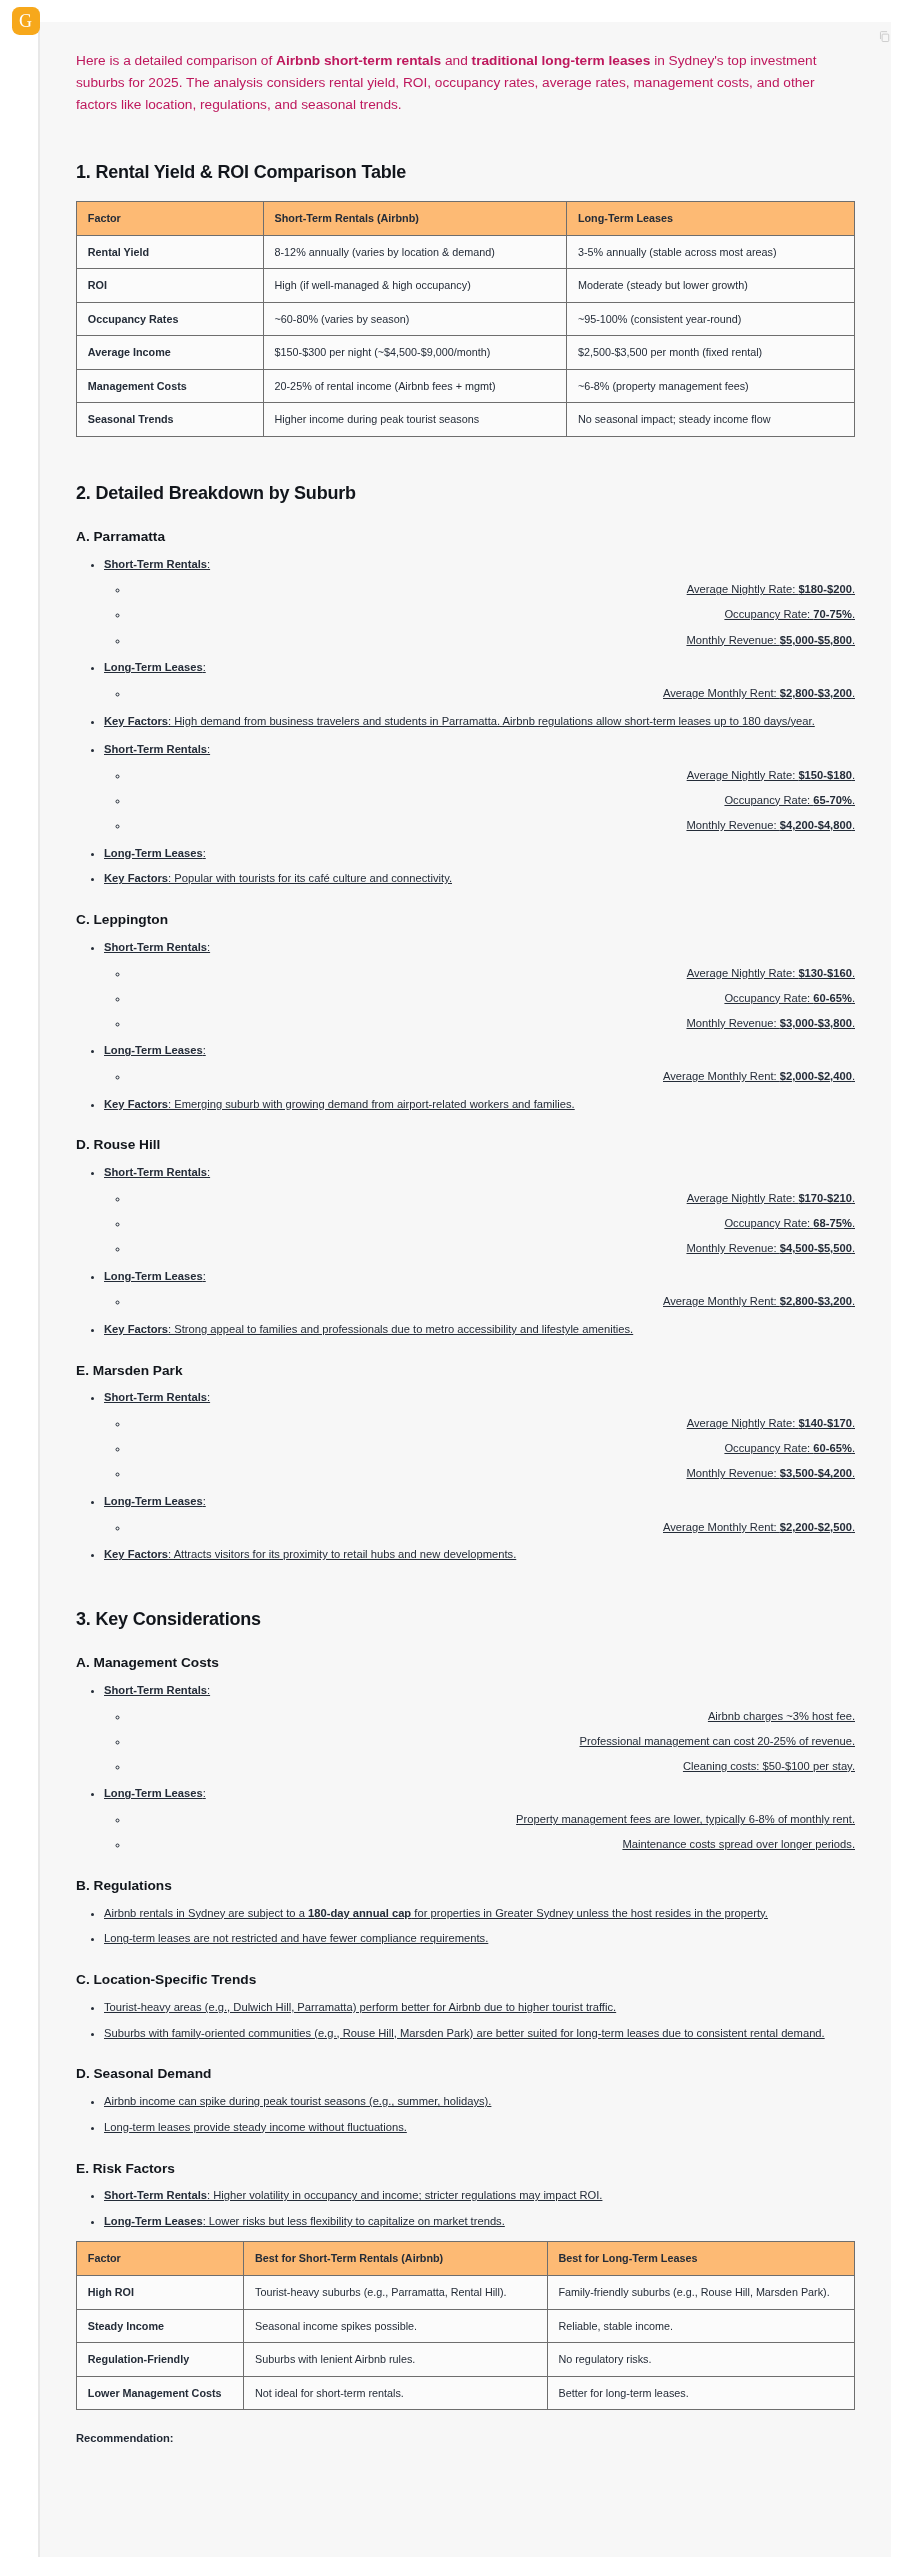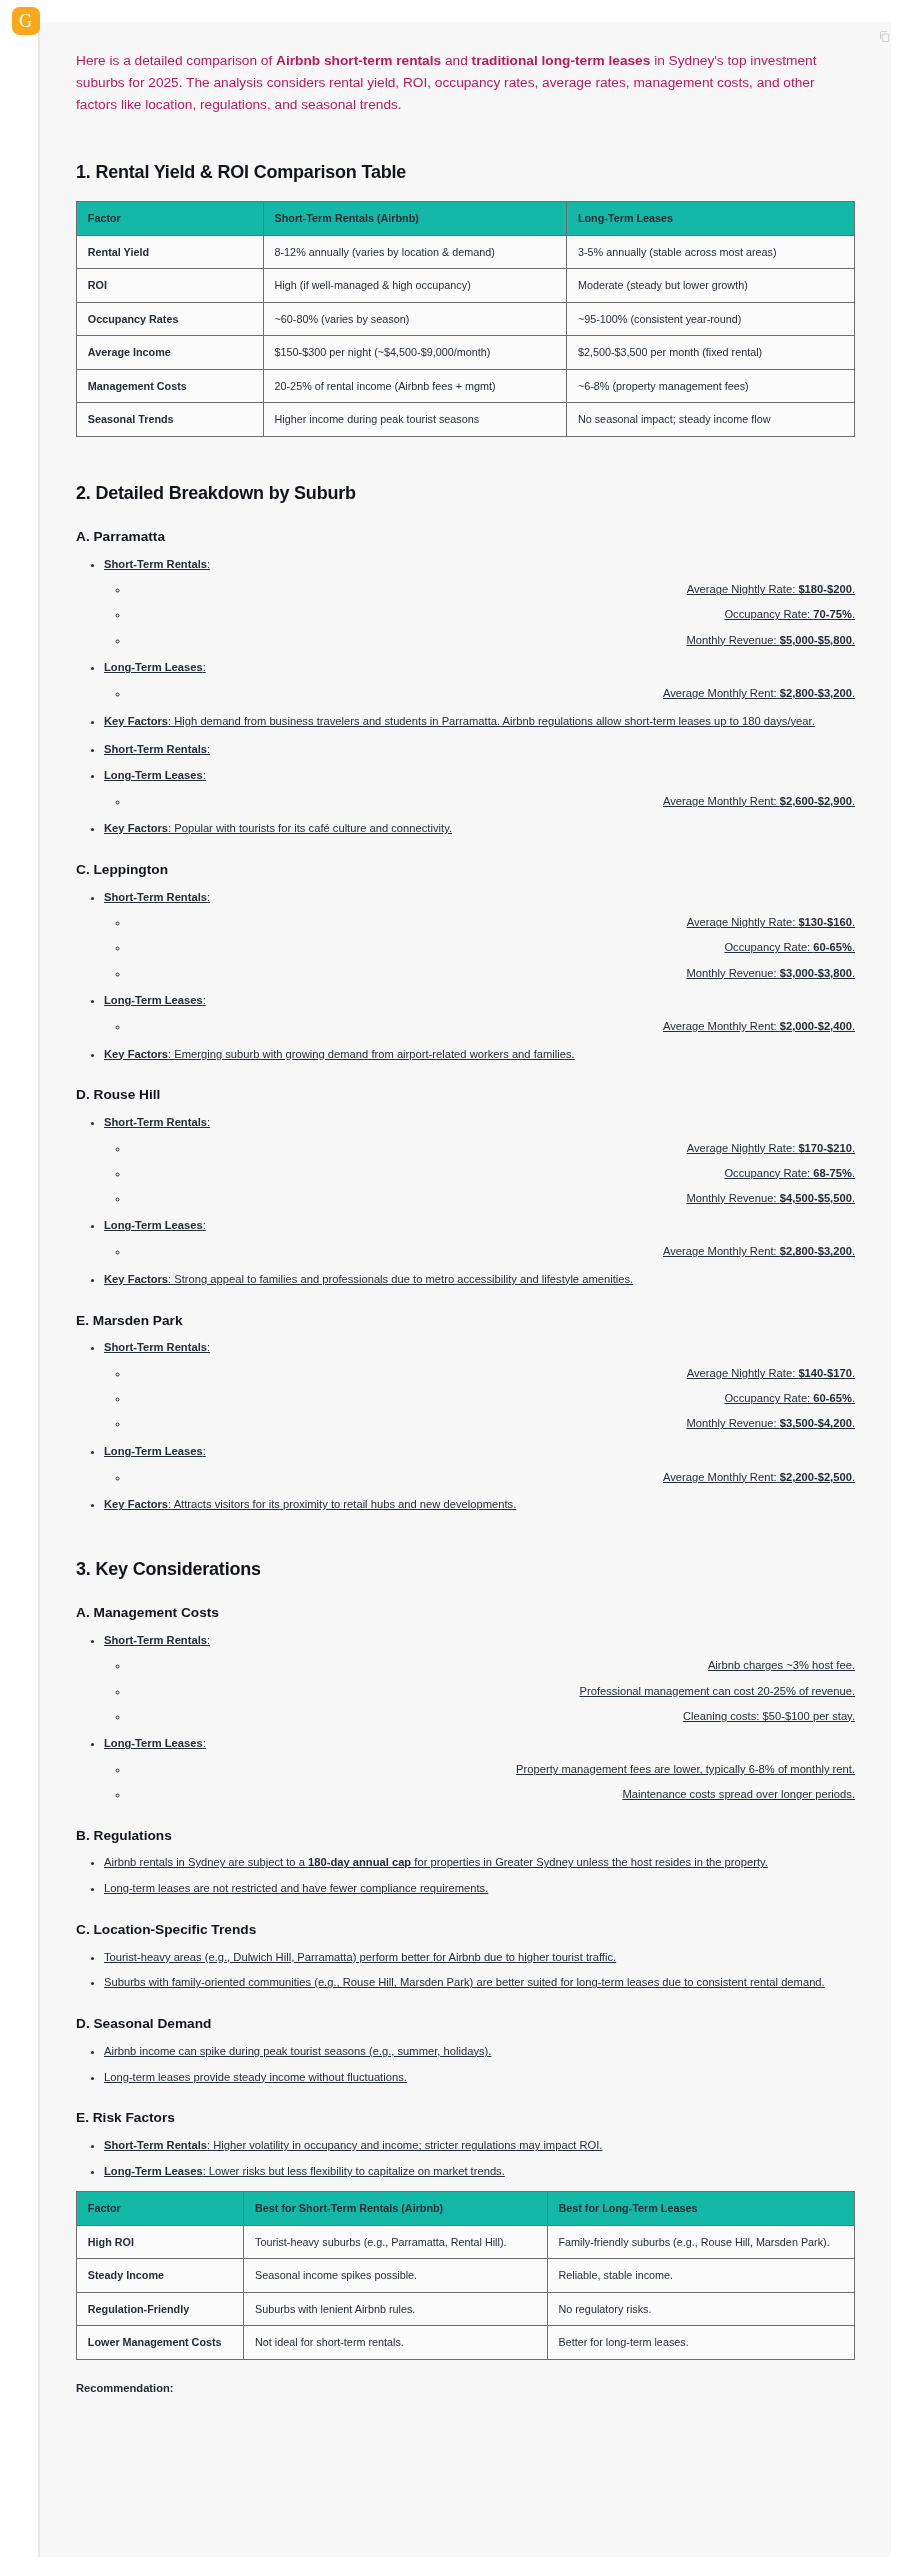--- a/index.html
+++ b/index.html
@@ -91,21 +91,21 @@
   }
   table.cmp th, table.cmp td {
     border: 0.8px solid #6e6e6e;
     padding: 9px 10.8px;
     text-align: left;
     vertical-align: middle;
     line-height: 1.35;
   }
   table.cmp th {
     font-weight: bold;
-    background: #14b8a6;
+    background: #fdba74;
   }
   table.cmp td.rowhdr { font-weight: bold; }
 
   table.cmp.t1 col.c1 { width: 24%; }
   table.cmp.t1 col.c2 { width: 39%; }
   table.cmp.t1 col.c3 { width: 37%; }
 
   table.cmp.t2 col.c1 { width: 21.5%; }
   table.cmp.t2 col.c2 { width: 39%; }
   table.cmp.t2 col.c3 { width: 39.5%; }
@@ -225,25 +225,27 @@
     <li><span class="b">Long-Term Leases</span>:
       <ul class="lvl2">
         <li><span>Average Monthly Rent: </span><span class="b">$2,800-$3,200</span><span>.</span></li>
       </ul>
     </li>
     <li><span class="b">Key Factors</span><span>: High demand from business travelers and students in Parramatta. Airbnb regulations allow short-term leases up to 180 days/year.</span></li>
   </ul>
 
   <ul class="lvl1">
     <li><span class="b">Short-Term Rentals</span>:
-    </li>
-    <li><span class="b">Long-Term Leases</span>:
-      <ul class="lvl2">
-        <li><span>Average Monthly Rent: </span><span class="b">$2,600-$2,900</span><span>.</span></li>
-      </ul>
+      <ul class="lvl2">
+        <li><span>Average Nightly Rate: </span><span class="b">$150-$180</span><span>.</span></li>
+        <li><span>Occupancy Rate: </span><span class="b">65-70%</span><span>.</span></li>
+        <li><span>Monthly Revenue: </span><span class="b">$4,200-$4,800</span><span>.</span></li>
+      </ul>
+    </li>
+    <li><span class="b">Long-Term Leases</span>:
     </li>
     <li><span class="b">Key Factors</span><span>: Popular with tourists for its café culture and connectivity.</span></li>
   </ul>
 
   <h3 class="sub-h">C. Leppington</h3>
   <ul class="lvl1">
     <li><span class="b">Short-Term Rentals</span>:
       <ul class="lvl2">
         <li><span>Average Nightly Rate: </span><span class="b">$130-$160</span><span>.</span></li>
         <li><span>Occupancy Rate: </span><span class="b">60-65%</span><span>.</span></li>

